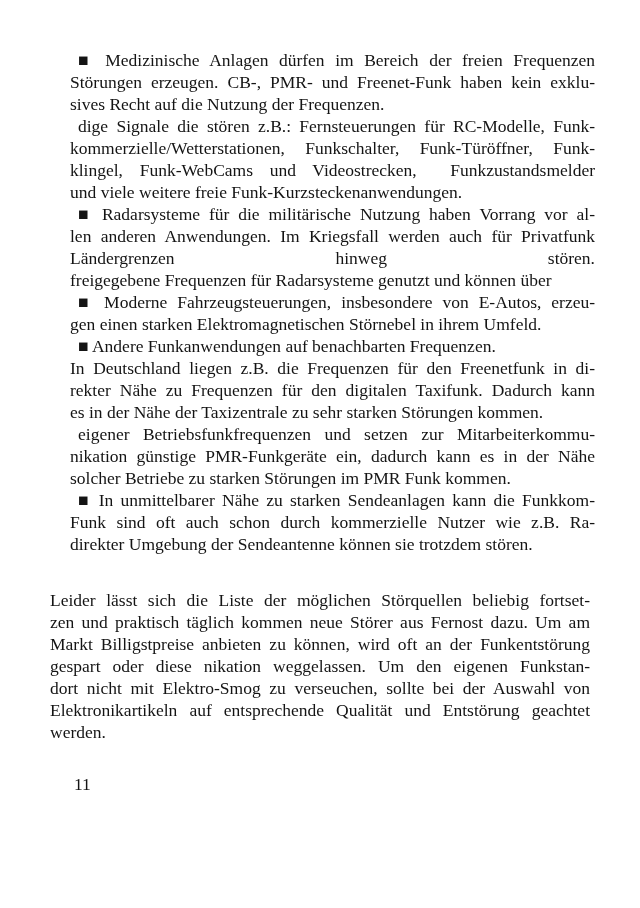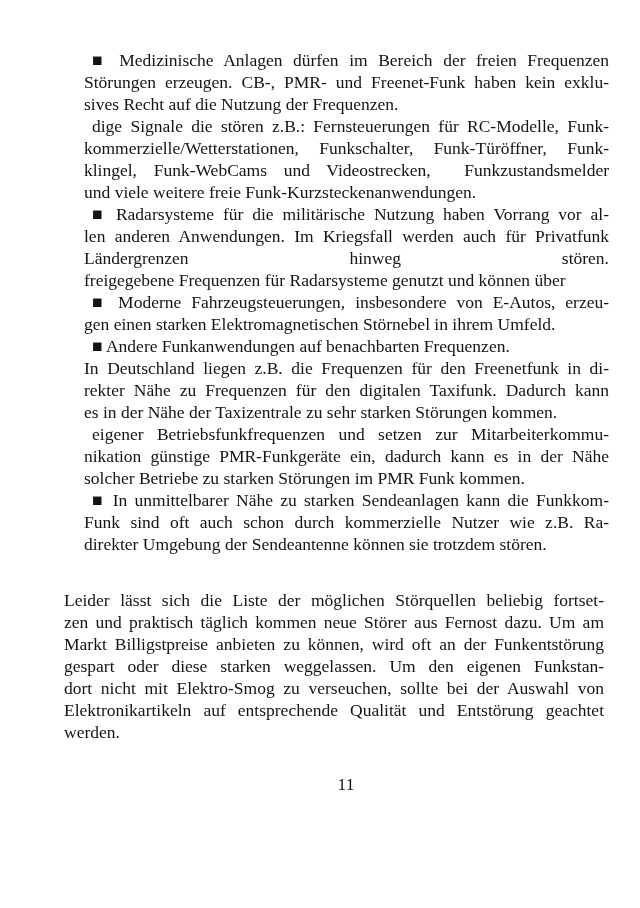--- a/index.html
+++ b/index.html
@@ -8,21 +8,21 @@
     background: #ffffff;
     color: #141414;
     font-family: "Liberation Serif", serif;
     font-size: 17.5px;
     line-height: 22px;
     position: relative;
     overflow: hidden;
   }
   .content {
     position: absolute;
-    left: 64px;
+    left: 50px;
     top: 49px;
     width: 540px;
   }
   .bullet-block {
     margin-left: 20px;
     width: 525px;
   }
   .closing-block {
     margin-top: 34px;
     width: 540px;
@@ -33,21 +33,21 @@
     white-space: pre-wrap;
   }
   .para .line:last-child {
     text-align-last: left;
   }
   .para.bullet .line:first-child {
     padding-left: 8px;
   }
   .page-number {
     margin-top: 30px;
-    text-align: center;
+    text-align: left;
     margin-left: 24px;
   }
 </style>
 </head>
 <body>
 
 <div class="content">
   <div class="bullet-block">
       <div class="para bullet">
         <div class="line">■ Medizinische Anlagen dürfen im Bereich der freien Frequenzen</div>
@@ -88,21 +88,21 @@
         <div class="line">Funk sind oft auch schon durch kommerzielle Nutzer wie z.B. Ra-</div>
         <div class="line">direkter Umgebung der Sendeantenne können sie trotzdem stören.</div>
       </div>
     </div>
 
   <div class="closing-block">
       <div class="para">
         <div class="line">Leider lässt sich die Liste der möglichen Störquellen beliebig fortset-</div>
         <div class="line">zen und praktisch täglich kommen neue Störer aus Fernost dazu. Um am</div>
         <div class="line">Markt Billigstpreise anbieten zu können, wird oft an der Funkentstörung</div>
-        <div class="line">gespart oder diese starken weggelassen. Um den eigenen Funkstan-</div>
+        <div class="line">gespart oder diese nikation weggelassen. Um den eigenen Funkstan-</div>
         <div class="line">dort nicht mit Elektro-Smog zu verseuchen, sollte bei der Auswahl von</div>
         <div class="line">Elektronikartikeln auf entsprechende Qualität und Entstörung geachtet</div>
         <div class="line">werden.</div>
       </div>
     </div>
 
   <div class="page-number">11</div>
 </div>
 
 </body></html>

